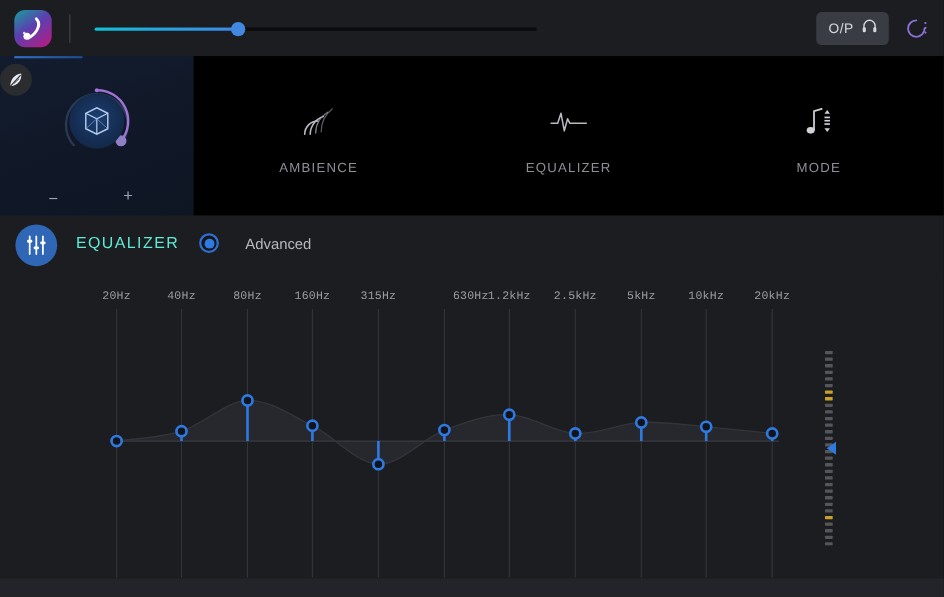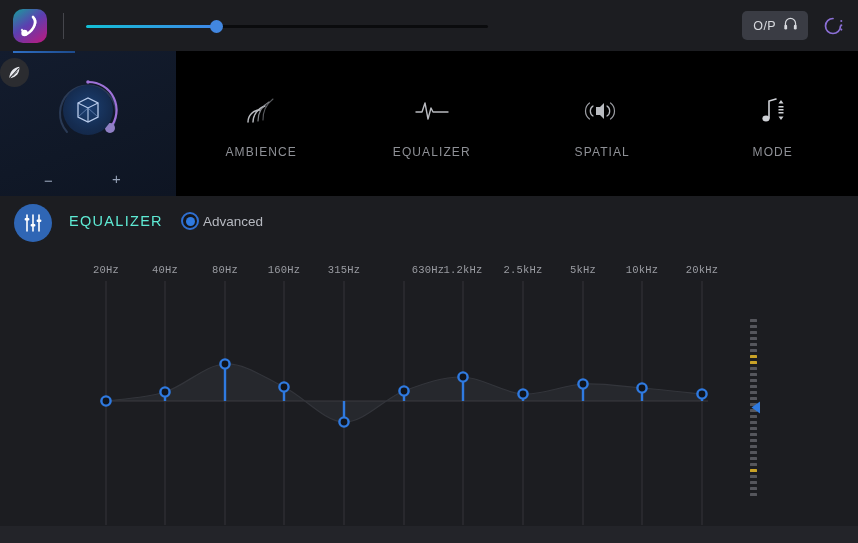--- a/index.html
+++ b/index.html
@@ -109,21 +109,21 @@
   .eq-badge {
     position: absolute; left: 14px; top: 8px; width: 38px; height: 38px;
     border-radius: 50%; background: #2f66b5;
     display: flex; align-items: center; justify-content: center;
   }
   .eq-title {
     position: absolute; left: 69px; top: 17px;
     color: #5eead4; font-size: 14.5px; letter-spacing: 1.3px;
   }
   .adv-wrap {
-    position: absolute; left: 181px; top: 16px; display: flex; align-items: center; gap: 4px;
+    position: absolute; left: 181px; top: 16px; display: flex; align-items: center; gap: 24px;
   }
   .radio-outer {
     width: 18px; height: 18px; border-radius: 50%;
     border: 2px solid #2f6fd0; background: #15161a;
     display: flex; align-items: center; justify-content: center;
   }
   .radio-inner { width: 9px; height: 9px; border-radius: 50%; background: #2f7ae0; }
   .adv-label { color: #b6b9c0; font-size: 13.5px; }
 
   .star-btn {
@@ -244,32 +244,20 @@
     <div class="nav-item">
       <div class="nav-icon">
         <svg width="36" height="28" viewBox="0 0 36 28">
           <path d="M2 15 H8 L11 6 L14 22 L17 11 L19 15 H34" stroke="#b9bbc0" stroke-width="1.4" fill="none" stroke-linecap="round" stroke-linejoin="round"></path>
         </svg>
       </div>
       <div class="nav-label">EQUALIZER</div>
     </div>
 
 
-    <div class="nav-item">
-      <div class="nav-icon">
-        <svg width="38" height="26" viewBox="0 0 38 26">
-          <path d="M17 9 L21 5 L21 21 L17 17 L13 17 L13 9 Z" fill="#b9bbc0"></path>
-          <path d="M24 8 A6 6 0 0 1 24 18" stroke="#b9bbc0" stroke-width="1.3" fill="none" stroke-linecap="round"></path>
-          <path d="M27.5 5 A10 10 0 0 1 27.5 21" stroke="#9a9ca2" stroke-width="1.2" fill="none" stroke-linecap="round"></path>
-          <path d="M10 8 A6 6 0 0 0 10 18" stroke="#b9bbc0" stroke-width="1.3" fill="none" stroke-linecap="round"></path>
-          <path d="M6.5 5 A10 10 0 0 0 6.5 21" stroke="#9a9ca2" stroke-width="1.2" fill="none" stroke-linecap="round"></path>
-        </svg>
-      </div>
-      <div class="nav-label">SPATIAL</div>
-    </div>
 
     <div class="nav-item">
       <div class="nav-icon">
         <svg width="32" height="30" viewBox="0 0 32 30">
           <path d="M12 22 V5 L19 3" stroke="#cfd1d6" stroke-width="1.6" fill="none" stroke-linecap="round"></path>
           <ellipse cx="9" cy="22.5" rx="3.6" ry="3" fill="#cfd1d6"></ellipse>
           <path d="M24 4 L21.5 7.5 L26.5 7.5 Z" fill="#cfd1d6"></path>
           <rect x="21.5" y="10" width="5" height="1.5" fill="#cfd1d6"></rect>
           <rect x="21.5" y="13" width="5" height="1.5" fill="#cfd1d6"></rect>
           <rect x="21.5" y="16" width="5" height="1.5" fill="#cfd1d6"></rect>

